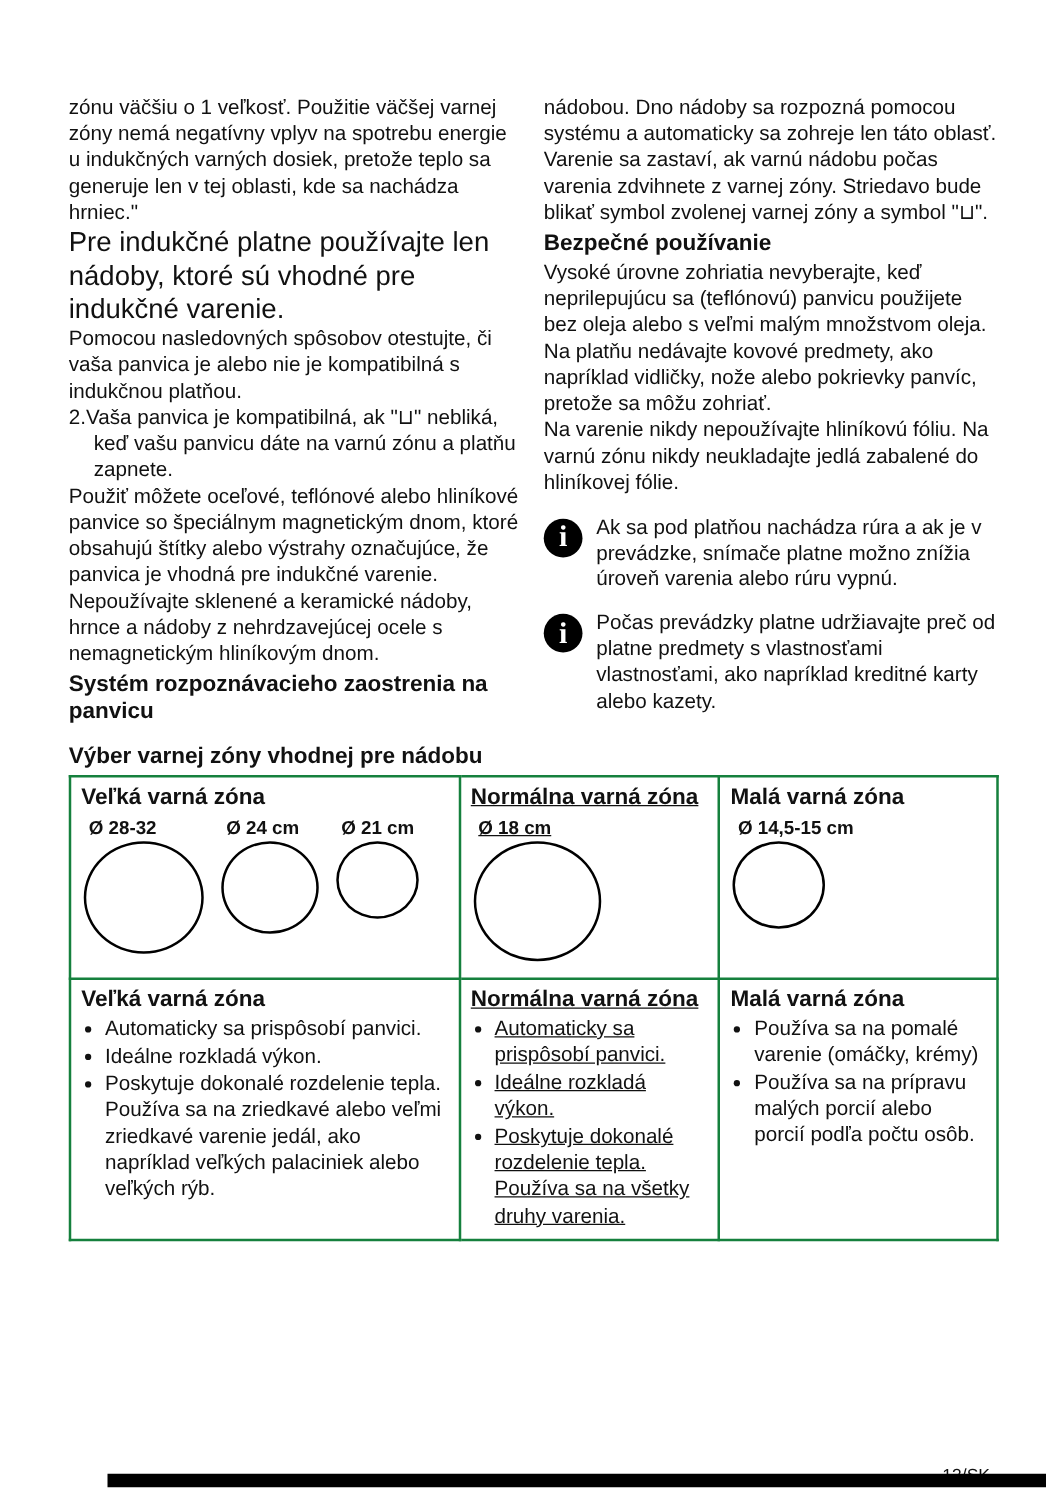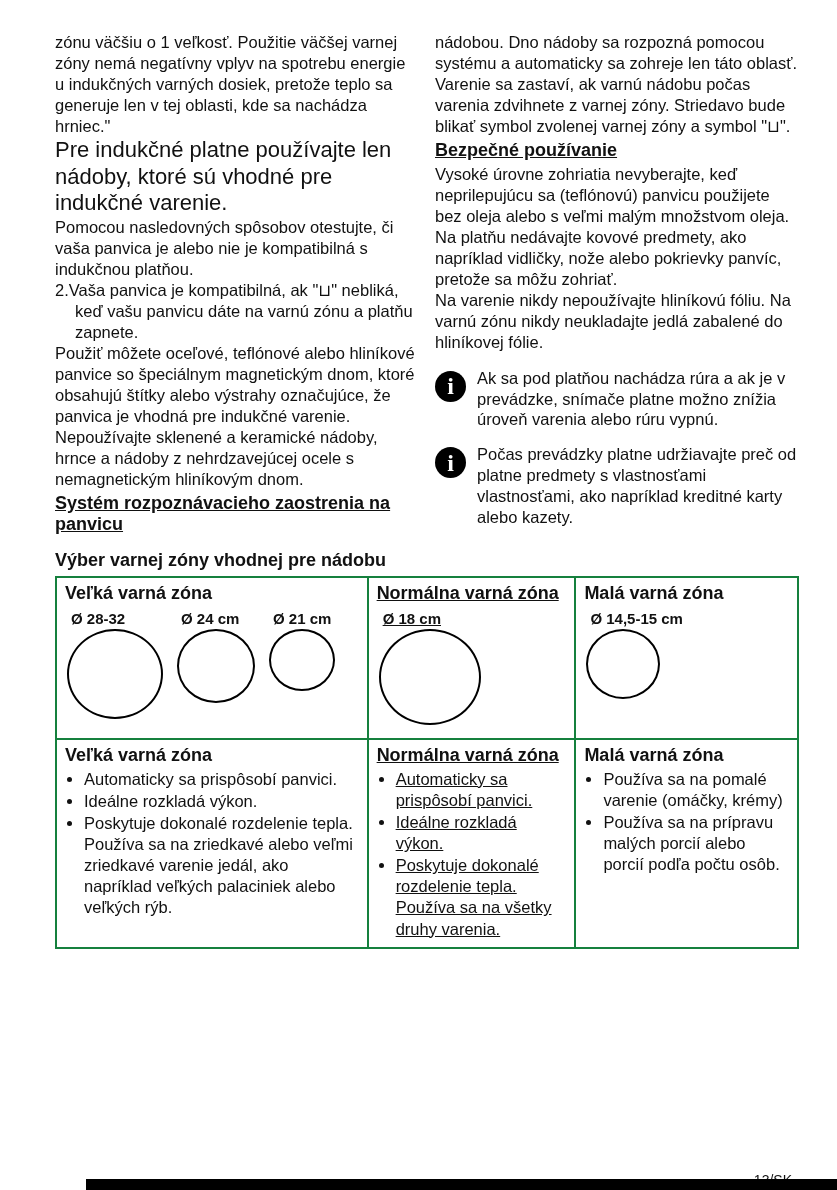--- a/index.html
+++ b/index.html
@@ -1,26 +1,26 @@
 <!DOCTYPE html>
 <html><head>
 <meta charset="utf-8">
 <style>
   * { margin:0; padding:0; box-sizing:border-box; }
   html,body { background:#ffffff; }
   body {
     width:837px; height:1190px; position:relative; overflow:hidden;
     font-family:"Liberation Sans", sans-serif; color:#111;
   }
-  .content { padding:32px 38px 0 55px; }
+  .content { padding:76px 38px 0 55px; }
   .columns { display:flex; gap:16px; }
   .col { flex:1; font-size:16.5px; line-height:1.27; }
   .col p { margin:0; }
   .bnote { font-weight:normal; font-size:22px; line-height:1.22; margin:3px 0 2px; }
-  .hsect { font-weight:bold; font-size:18px; line-height:1.18; margin:3px 0 3px;text-decoration:underline; }
+  .hsect { font-weight:bold; font-size:18px; line-height:1.18; margin:3px 0 3px; }
   .num { padding-left:20px; text-indent:-20px; }
   .info { display:flex; gap:11px; margin:15px 0 0; }
   .info:last-child { margin-top:14px; }
   .info-icon {
     flex:0 0 31px; width:31px; height:31px; border-radius:50%;
     background:#000; color:#fff; display:flex; align-items:center; justify-content:center;
     font-family:"Liberation Serif", serif; font-weight:bold; font-size:24px; line-height:1;
     margin-top:3px;
   }
   .ztitle { font-weight:bold; font-size:18px; margin:12px 0 5px; }

